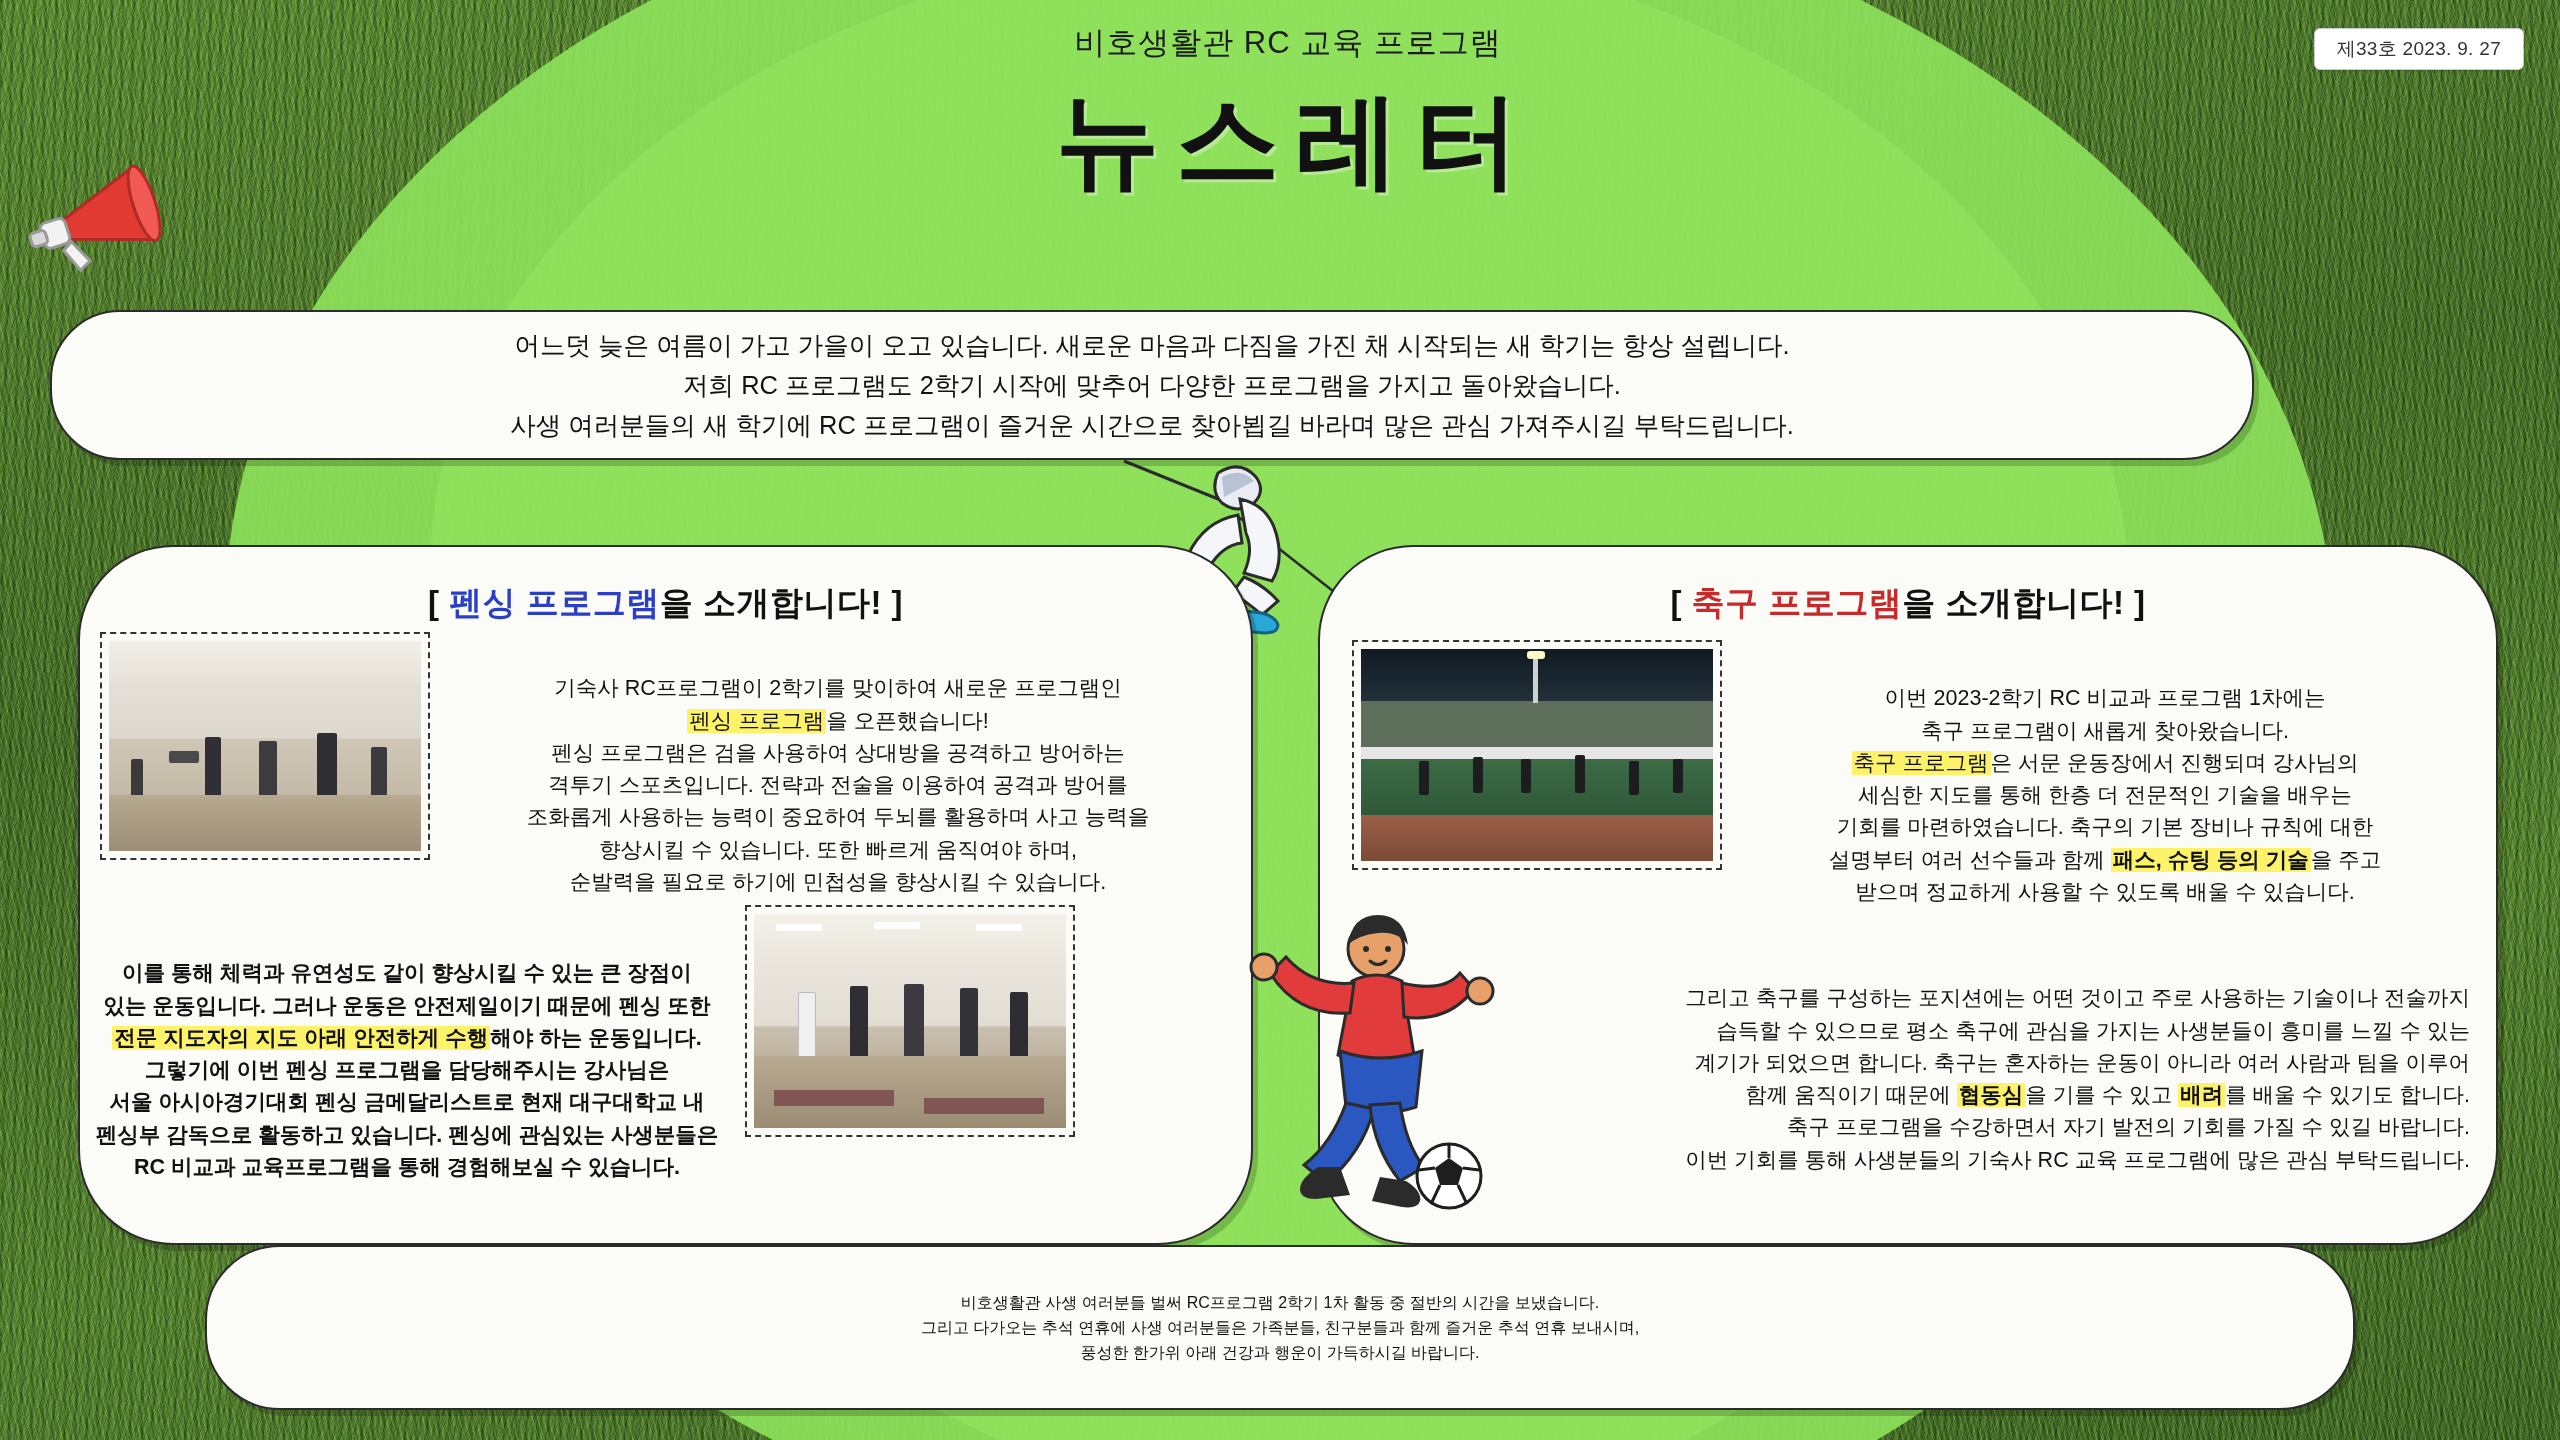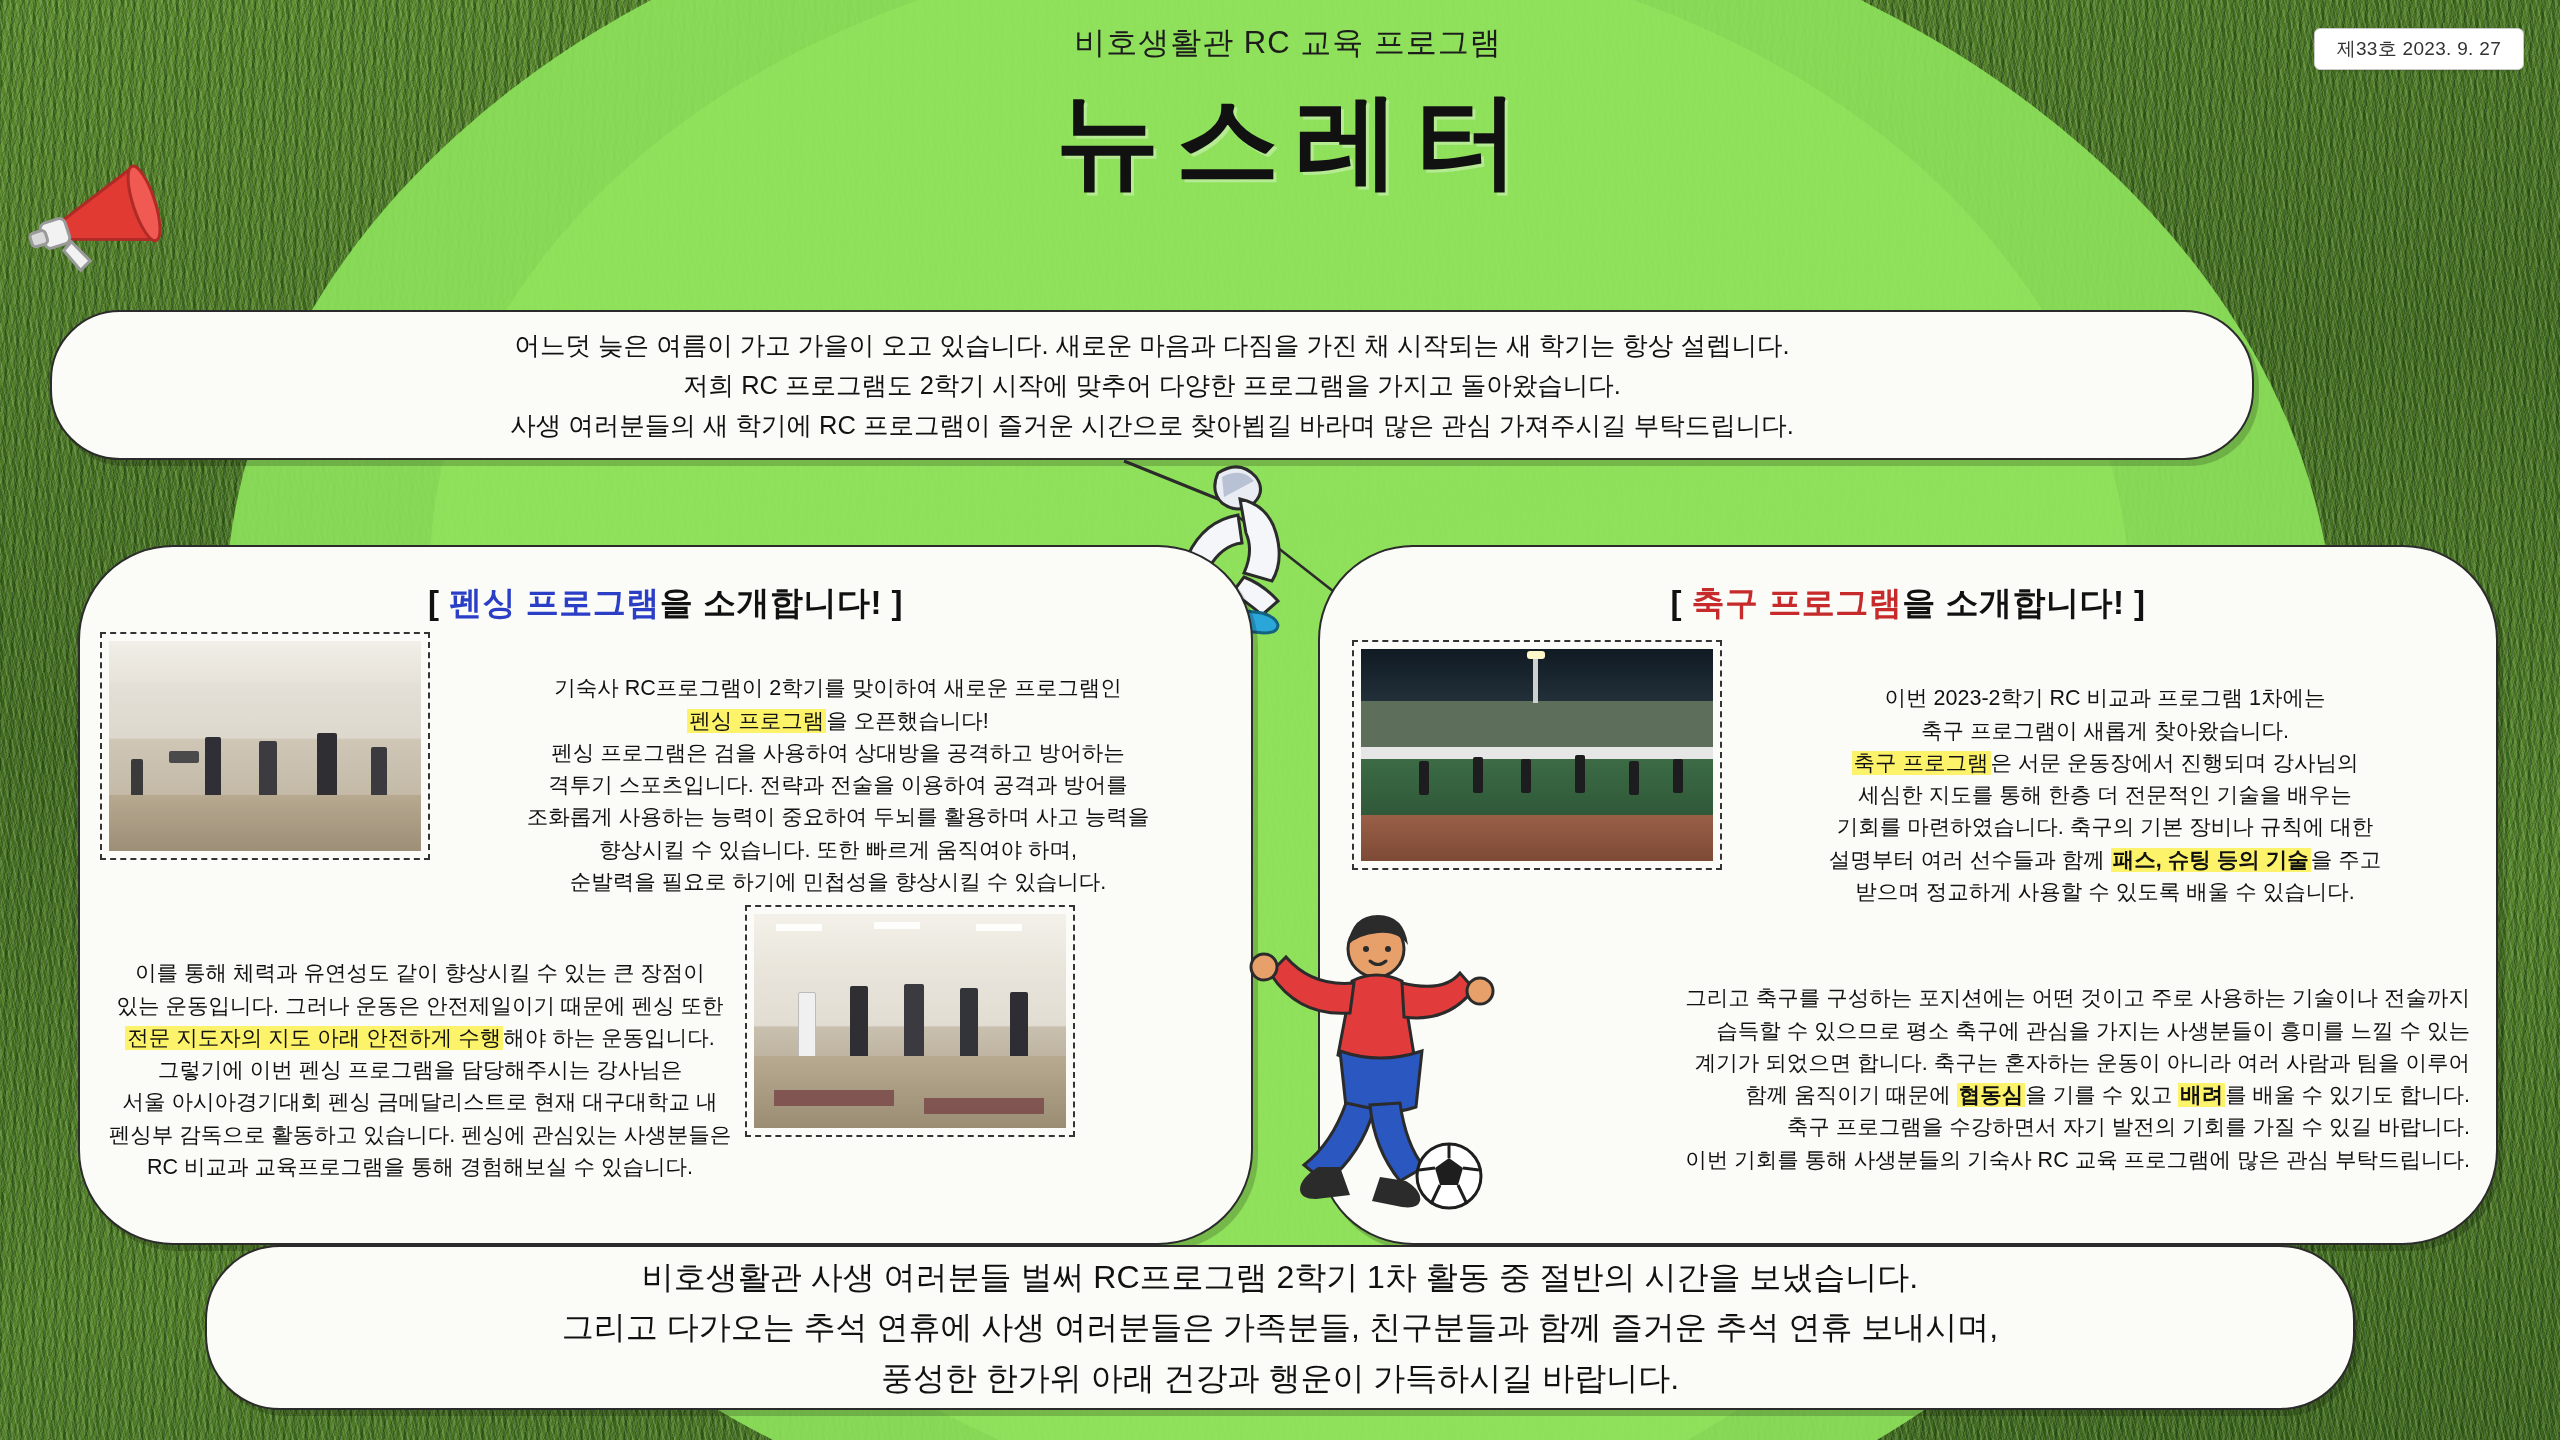--- a/index.html
+++ b/index.html
@@ -104,21 +104,21 @@
   .panel-left  { left: 78px;  top: 545px; width: 1175px; height: 700px; border-radius: 95px; }
   .panel-right { left: 1318px; top: 545px; width: 1180px; height: 700px; border-radius: 95px; }
 
   .panel-bottom {
     left: 205px; top: 1245px;
     width: 2150px; height: 165px;
     border-radius: 75px;
     display: flex; align-items: center; justify-content: center;
   }
   .outro-text {
-    text-align: center; font-size: 32px; line-height: 1.58; color: #111;
+    text-align: center; font-size: 16px; line-height: 1.58; color: #111;
     white-space: pre-line; padding: 0 60px;
   }
 
   .sect-title {
     text-align: center;
     margin-top: 34px;
     font-size: 33px;
     font-weight: 800;
     color: #111;
     letter-spacing: .5px;
@@ -238,21 +238,21 @@
   <div class="body-text" style="left:438px; top:640px; width:800px;">
     <span>기숙사 RC프로그램이 2학기를 맞이하여 새로운 프로그램인
 </span><span class="hl">펜싱 프로그램</span><span>을 오픈했습니다!
 펜싱 프로그램은 검을 사용하여 상대방을 공격하고 방어하는
 격투기 스포츠입니다. 전략과 전술을 이용하여 공격과 방어를
 조화롭게 사용하는 능력이 중요하여 두뇌를 활용하며 사고 능력을
 향상시킬 수 있습니다. 또한 빠르게 움직여야 하며,
 순발력을 필요로 하기에 민첩성을 향상시킬 수 있습니다.</span>
   </div>
 
-  <div class="body-text" style="left:100px; top:925px; width:640px;">
+  <div class="body-text" style="left:87px; top:925px; width:640px;font-weight:bold;">
     <span>이를 통해 체력과 유연성도 같이 향상시킬 수 있는 큰 장점이
 있는 운동입니다. 그러나 운동은 안전제일이기 때문에 펜싱 또한
 </span><span class="hl">전문 지도자의 지도 아래 안전하게 수행</span><span>해야 하는 운동입니다.
 그렇기에 이번 펜싱 프로그램을 담당해주시는 강사님은
 서울 아시아경기대회 펜싱 금메달리스트로 현재 대구대학교 내
 펜싱부 감독으로 활동하고 있습니다. 펜싱에 관심있는 사생분들은
 RC 비교과 교육프로그램을 통해 경험해보실 수 있습니다.</span>
   </div>
 
   <div class="photo ph-f2">

